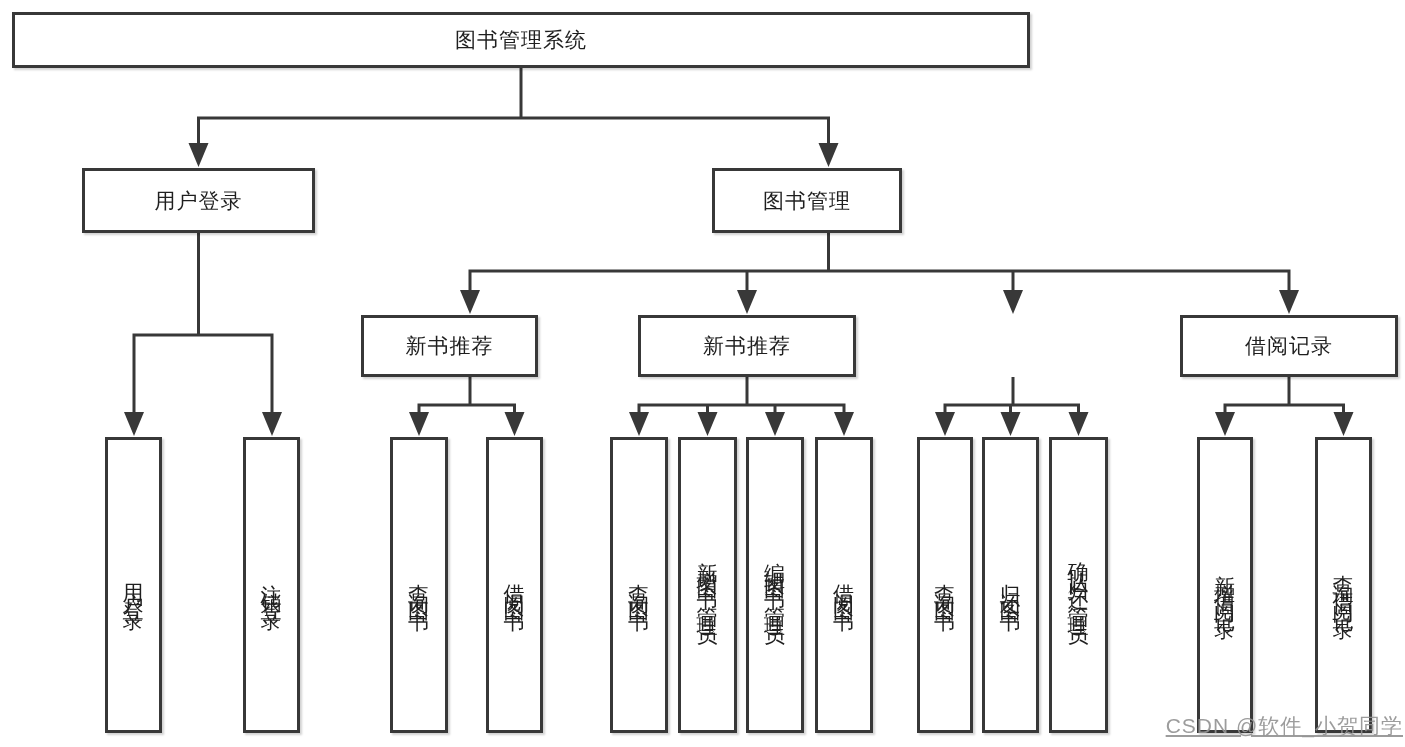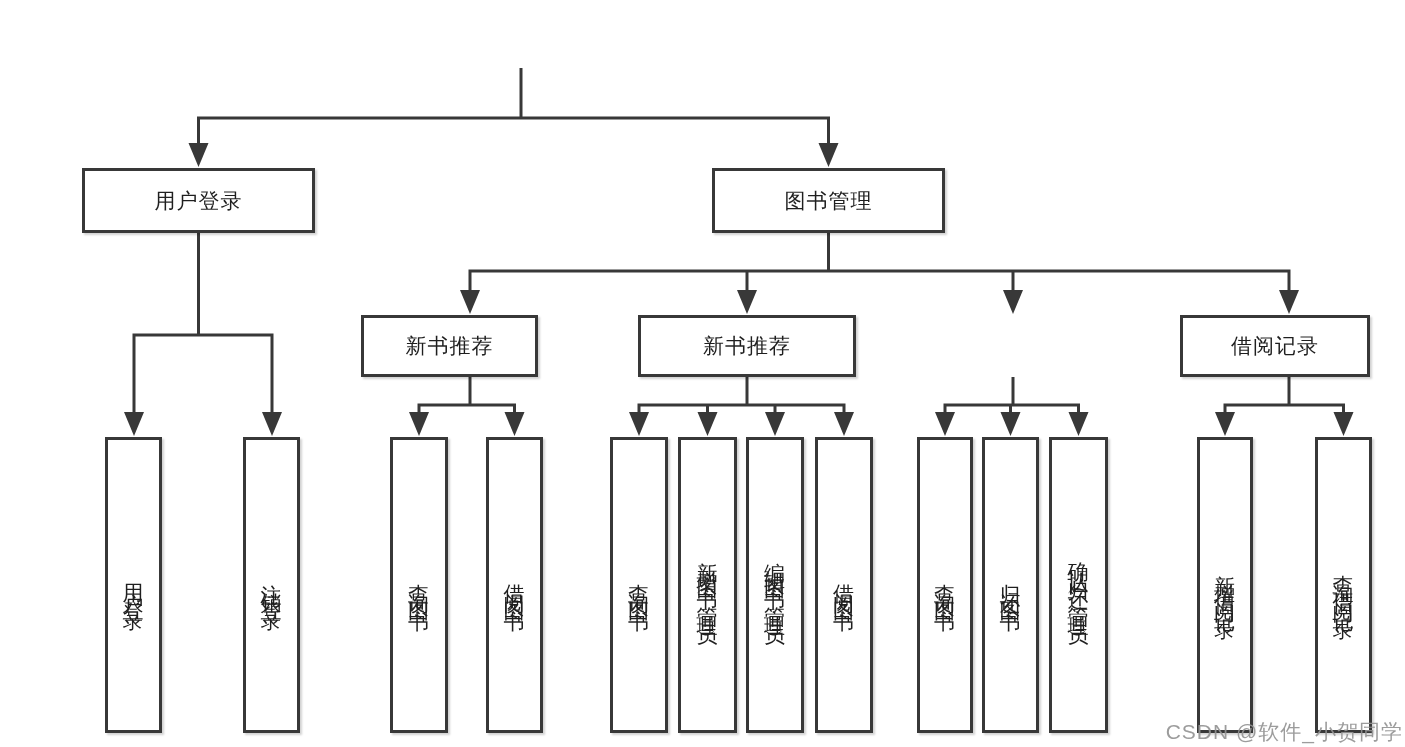--- a/index.html
+++ b/index.html
@@ -13,22 +13,22 @@
     border:3px solid #383838;color:#1f1f1f;z-index:2;
     display:flex;align-items:center;justify-content:center;
     box-shadow:2px 2px 2px rgba(0,0,0,0.18);
   }
   .h{font-size:21px;letter-spacing:1px;white-space:nowrap;}
   .v{
     font-size:21px;letter-spacing:9px;line-height:1;
     writing-mode:vertical-rl;text-orientation:mixed;
   }
   .watermark{
-    position:absolute;right:2px;bottom:1px;z-index:3;
-    font-size:21px;color:rgba(148,148,148,0.92);letter-spacing:1px;white-space:nowrap;
+    position:absolute;right:2px;bottom:7px;z-index:3;
+    font-size:21px;color:rgba(148,148,148,0.92);letter-spacing:1px;white-space:nowrap;text-decoration:underline;
   }
 </style>
 </head>
 <body>
 
 <div class="canvas">
 
   <svg class="wires" width="1405" height="747" viewBox="0 0 1405 747">
     <g stroke="#383838" stroke-width="3" fill="none">
       <path d="M521 68 V119"></path>
@@ -67,27 +67,28 @@
       <polygon points="765,412 785,412 775,436"></polygon>
       <polygon points="834,412 854,412 844,436"></polygon>
       <polygon points="935,412 955,412 945,436"></polygon>
       <polygon points="1000.5,412 1020.5,412 1010.5,436"></polygon>
       <polygon points="1068.5,412 1088.5,412 1078.5,436"></polygon>
       <polygon points="1215,412 1235,412 1225,436"></polygon>
       <polygon points="1333.5,412 1353.5,412 1343.5,436"></polygon>
     </g>
   </svg>
 
+  <div class="box h" style="left:12px;top:12px;width:1018px;height:56px">图书管理系统</div>
 
   <div class="box h" style="left:82px;top:168px;width:233px;height:65px">用户登录</div>
-  <div class="box h" style="left:712px;top:168px;width:233px;height:65px">图书管理</div>
+  <div class="box h" style="left:712px;top:168px;width:190px;height:65px">图书管理</div>
 
   <div class="box h" style="left:361px;top:315px;width:177px;height:62px">新书推荐</div>
   <div class="box h" style="left:638px;top:315px;width:218px;height:62px">新书推荐</div>
-  <div class="box h" style="left:1180px;top:315px;width:190px;height:62px">借阅记录</div>
+  <div class="box h" style="left:1180px;top:315px;width:218px;height:62px">借阅记录</div>
 
   <div class="box v" style="left:105px;top:437px;width:57px;height:296px">用户登录</div>
   <div class="box v" style="left:243px;top:437px;width:57px;height:296px">注销登录</div>
 
   <div class="box v" style="left:390px;top:437px;width:58px;height:296px">查询图书</div>
   <div class="box v" style="left:486px;top:437px;width:57px;height:296px">借阅图书</div>
 
   <div class="box v" style="left:610px;top:437px;width:58px;height:296px">查询图书</div>
   <div class="box v" style="left:678px;top:437px;width:59px;height:296px">新增图书（管理员）</div>
   <div class="box v" style="left:746px;top:437px;width:58px;height:296px">编辑图书（管理员）</div>

